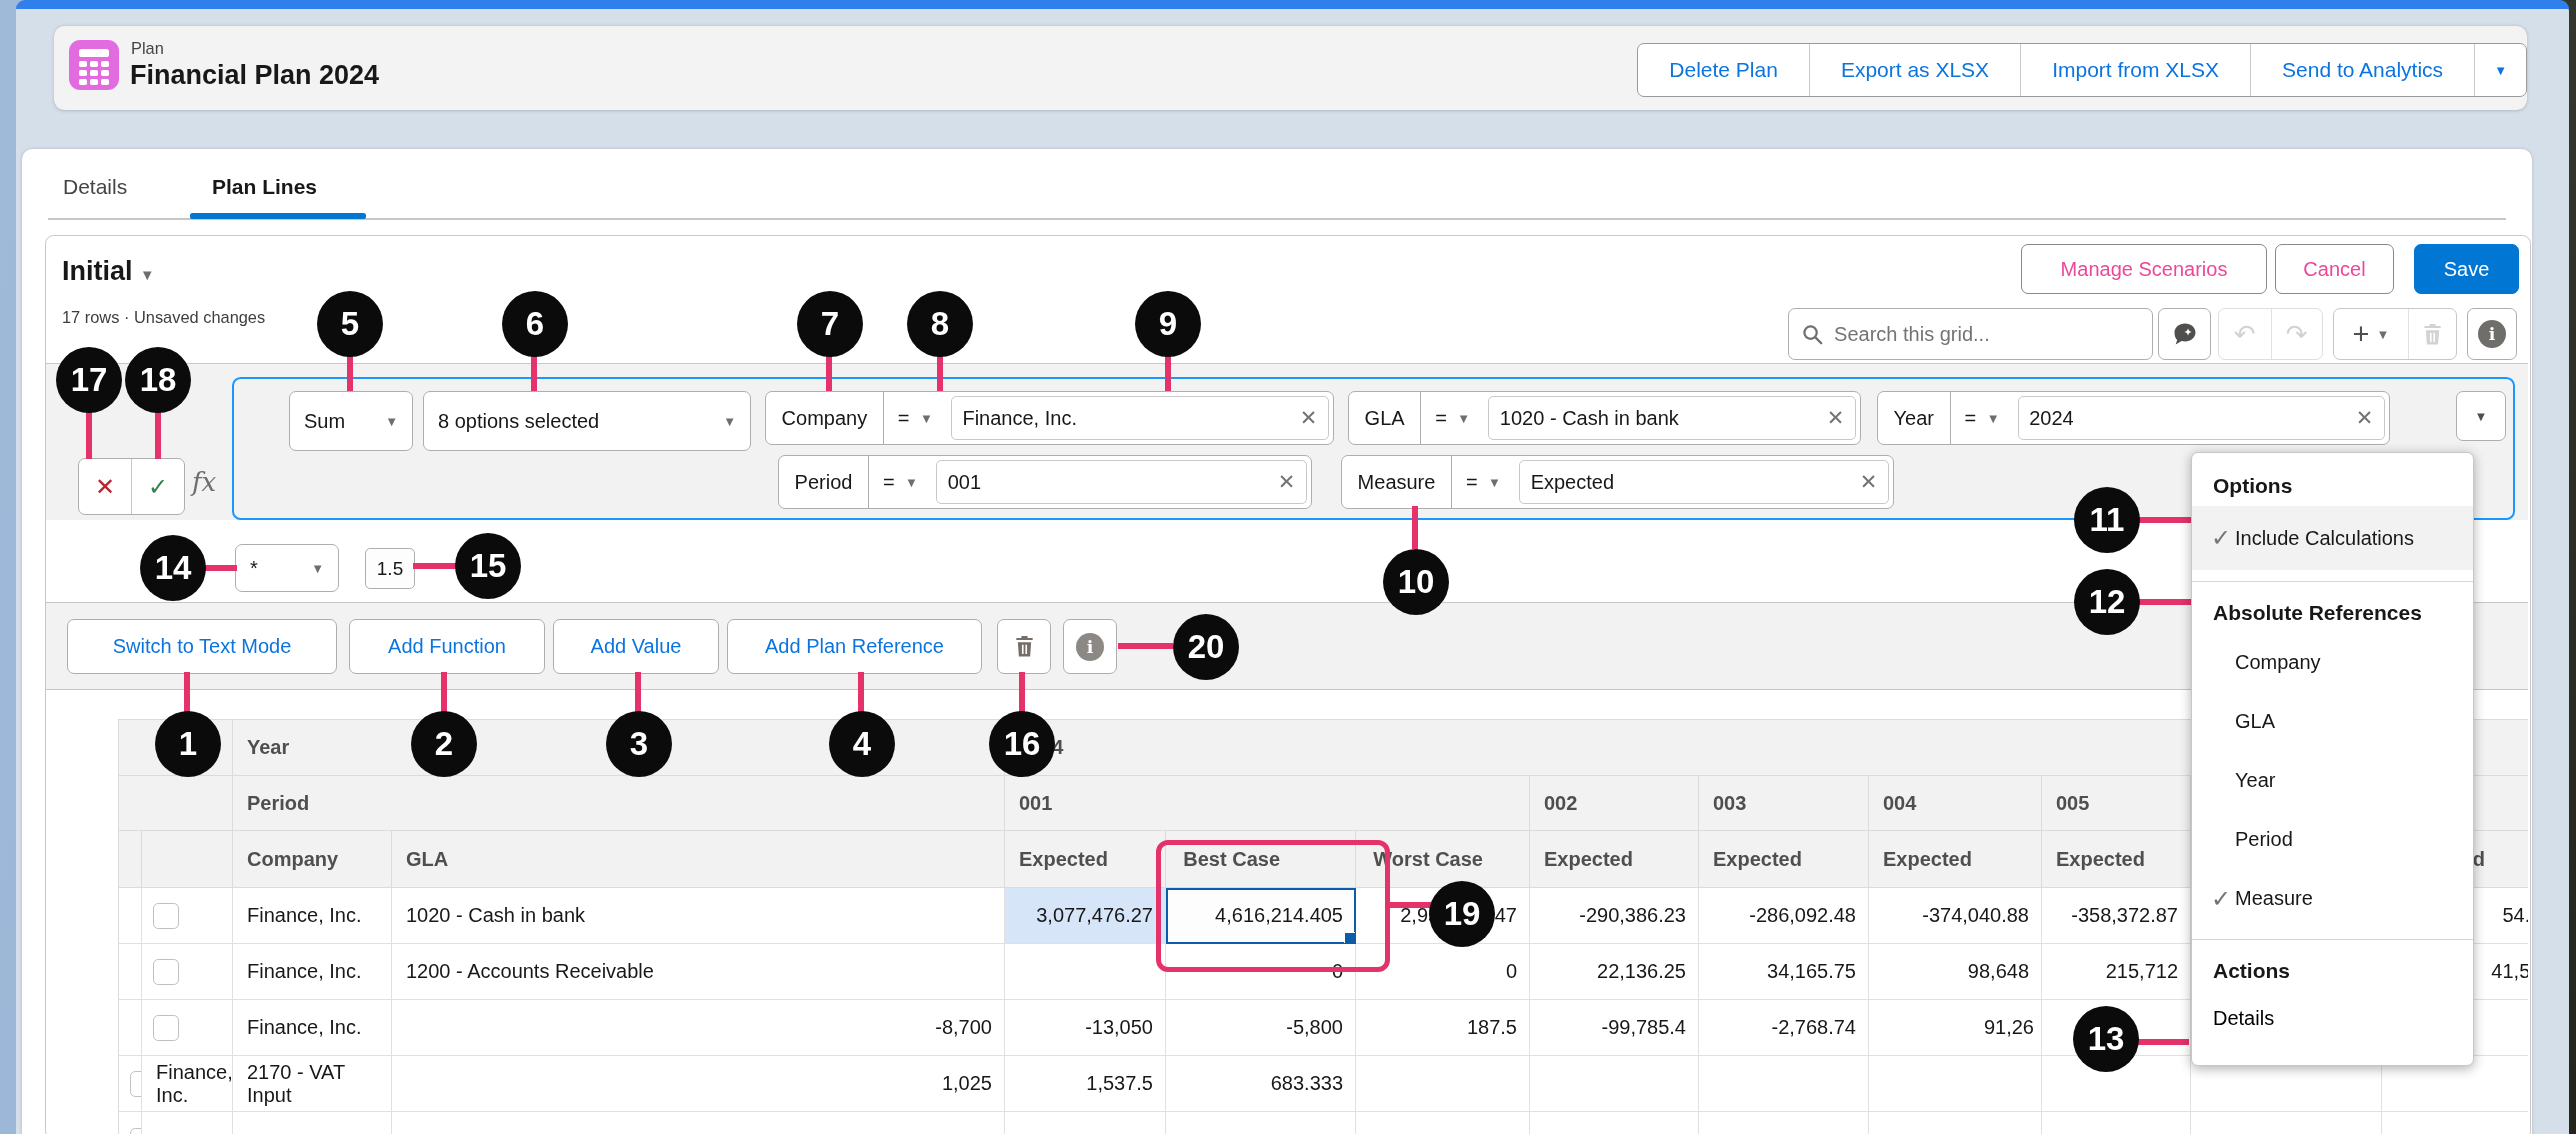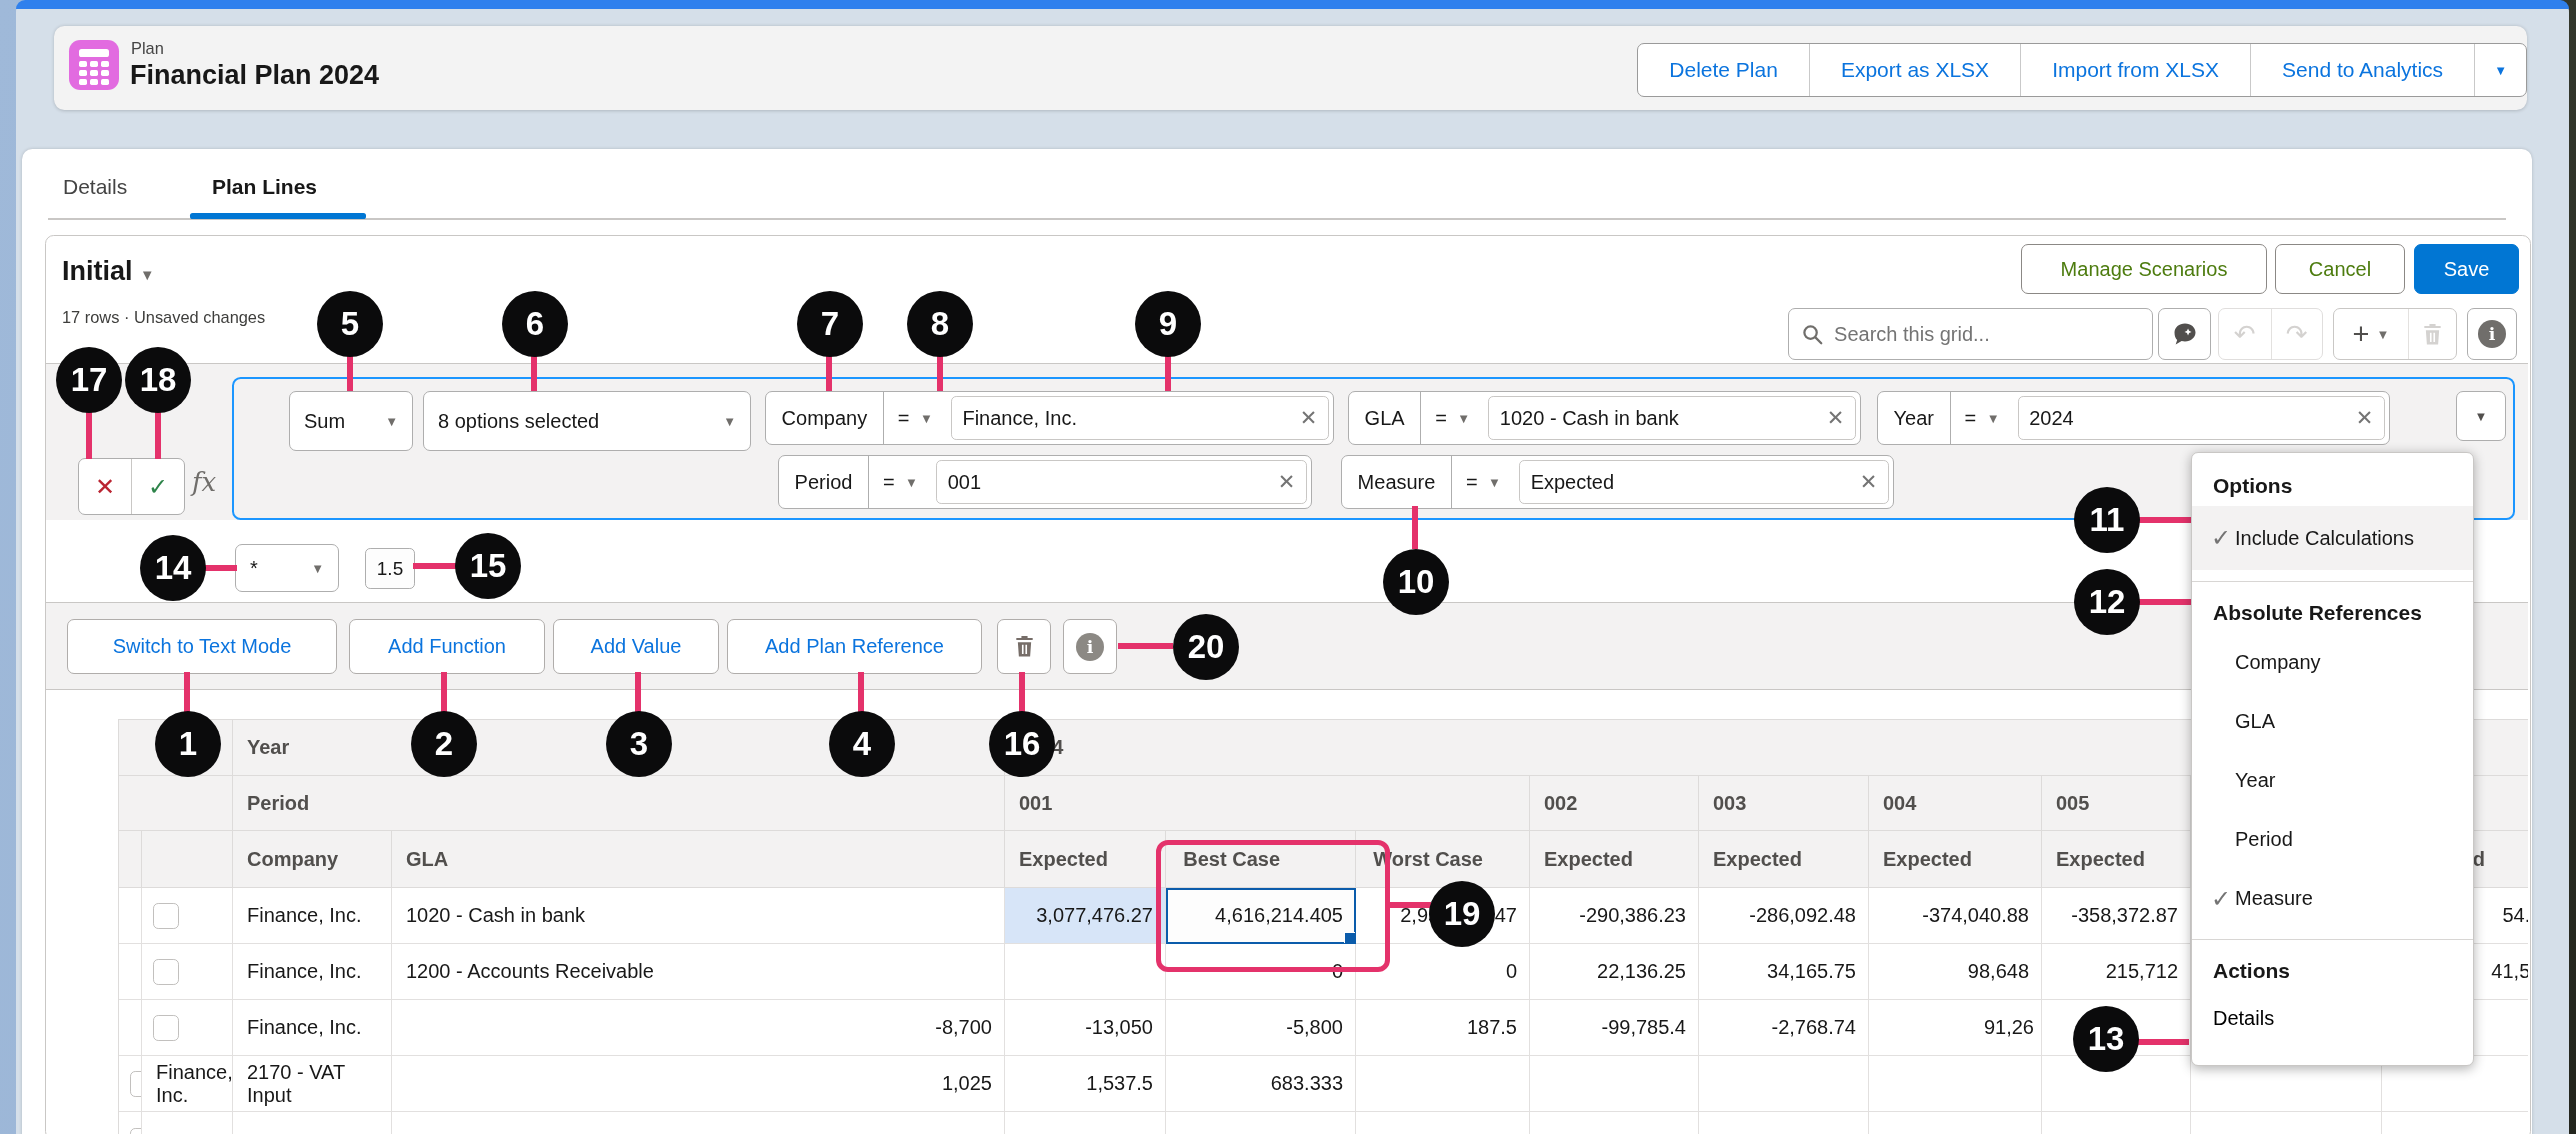--- a/index.html
+++ b/index.html
@@ -26,21 +26,21 @@
   .hbar .hbtn:first-child{border-left:none}
   .caret{color:#706e6b;font-size:13px;line-height:1}
   .caret.blue{color:#0b74de}
   
   .tab{font-size:21px;color:#444}
   .tab.active{font-weight:bold;color:#181818}
   #tabunderline{left:190px;top:213px;width:176px;height:6px;background:#0176d3;border-radius:2.6px}
   #tabdivider{left:48px;top:218px;width:2458px;height:1.7px;background:#c9c7c5}
   
   #panel{left:45px;top:235px;width:2484px;height:903px;border:0.9px solid #c9c7c5;border-radius:8.6px;background:#fff}
-  .btn{display:flex;align-items:center;justify-content:center;background:#fff;border:0.9px solid #8b8885;border-radius:7px;color:#4d7c0f;font-size:20px;box-sizing:border-box;cursor:pointer;white-space:nowrap}
+  .btn{display:flex;align-items:center;justify-content:center;background:#fff;border:0.9px solid #8b8885;border-radius:7px;color:#ec4899;font-size:20px;box-sizing:border-box;cursor:pointer;white-space:nowrap}
   .btn.primary{background:#0176d3;border-color:#0176d3;color:#fff}
   .iconbtn{display:flex;align-items:center;justify-content:center;background:#fff;border:0.9px solid #aeaeae;border-radius:7px;box-sizing:border-box;cursor:pointer}
   .grp{display:flex;align-items:stretch;background:#fff;border:0.9px solid #c9c7c5;border-radius:7px;box-sizing:border-box;overflow:hidden}
   .grp .cell{display:flex;align-items:center;justify-content:center;border-left:0.9px solid #e3e1df}
   .grp .cell:first-child{border-left:none}
   .dis{color:#d4d2d0}
   #search{left:1788px;top:308px;width:365px;height:52px;background:#fff;border:0.9px solid #aeaeae;border-radius:7px;box-sizing:border-box;display:flex;align-items:center;padding:0 12px;gap:8.6px}
   #search input{border:none;outline:none;font-size:20px;color:#706e6b;flex:1;font-family:"Liberation Sans",sans-serif;background:transparent}
   #search input::placeholder{color:#747474}
   
@@ -126,21 +126,21 @@
   <div class="abs tab" style="left:63px;top:175px">Details</div>
   <div class="abs tab active" style="left:212px;top:175px">Plan Lines</div>
   <div class="abs" id="tabdivider"></div>
   <div class="abs" id="tabunderline"></div>
 
   <div class="abs" id="panel"></div>
   <div class="abs" style="left:62px;top:256px;font-size:27px;font-weight:bold;color:#181818"><span>Initial</span> <span class="caret" style="font-size:14.7px">▼</span></div>
   <div class="abs" style="left:62px;top:308px;font-size:16.4px;color:#3e3e3c">17 rows · Unsaved changes</div>
 
   <div class="abs btn" style="left:2021px;top:244px;width:246px;height:50px">Manage Scenarios</div>
-  <div class="abs btn" style="left:2275px;top:244px;width:130px;height:50px">Cancel</div>
+  <div class="abs btn" style="left:2275px;top:244px;width:119px;height:50px">Cancel</div>
   <div class="abs btn primary" style="left:2414px;top:244px;width:105px;height:50px">Save</div>
 
   <div class="abs" id="search">
     <svg width="22.5" height="22.5" viewBox="0 0 20 20">
         <circle cx="8.5" cy="8.5" r="5.5" fill="none" stroke="#706e6b" stroke-width="2"></circle>
         <line x1="12.8" y1="12.8" x2="18" y2="18" stroke="#706e6b" stroke-width="2" stroke-linecap="round"></line>
       </svg>
     <input type="text" placeholder="Search this grid..." style="">
   </div>
   <div class="abs iconbtn" style="left:2158px;top:308px;width:53px;height:52px">

